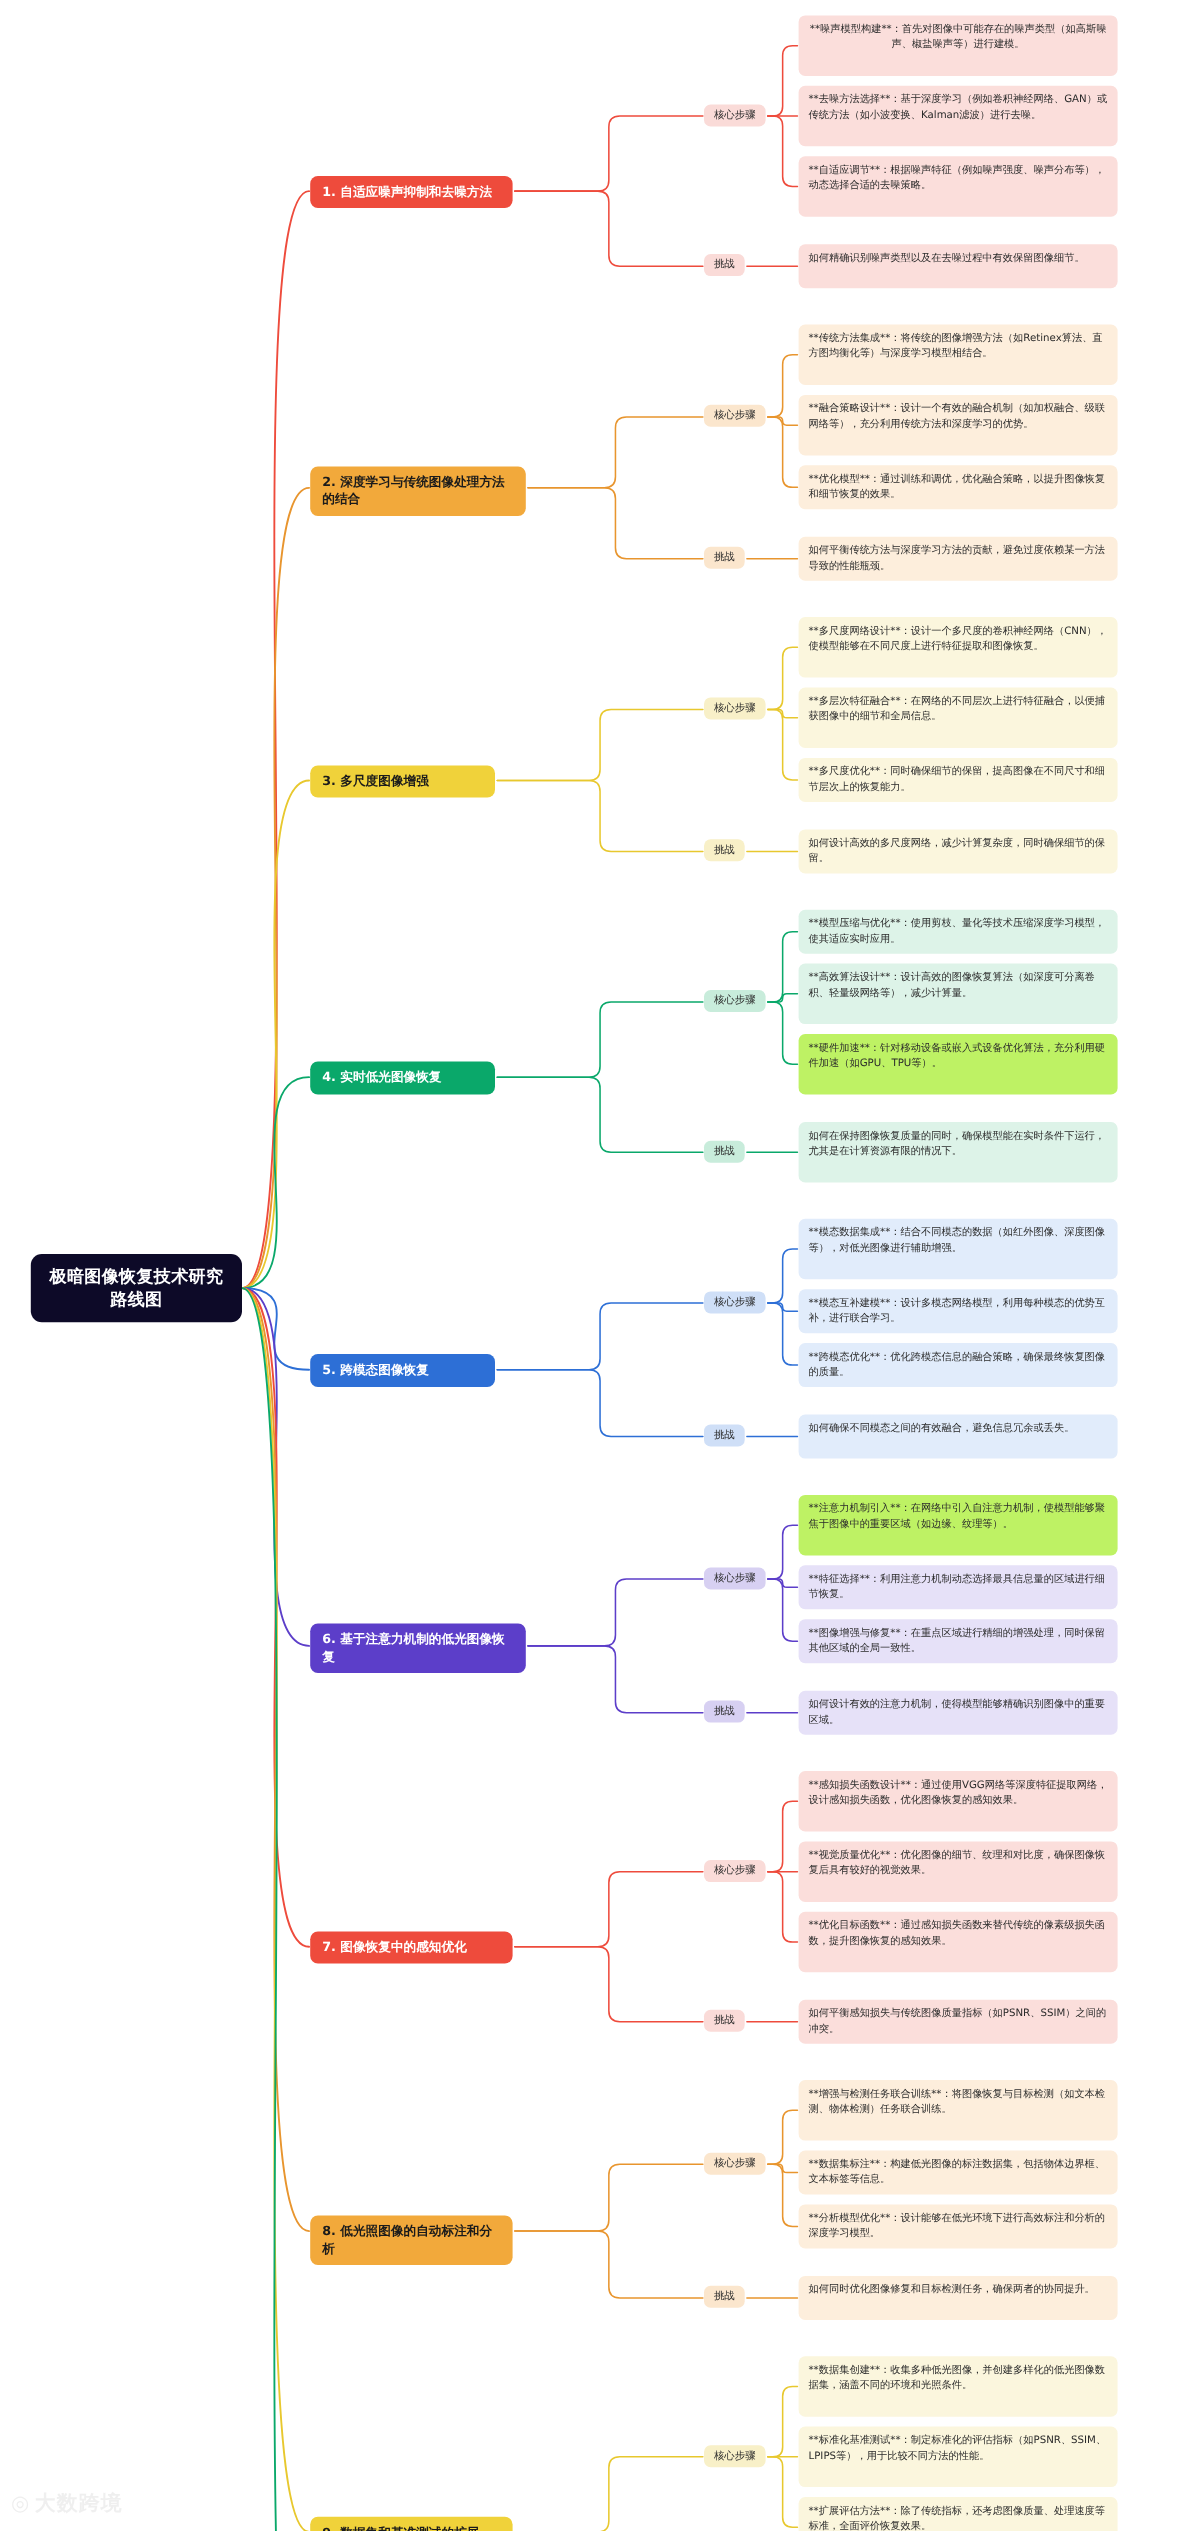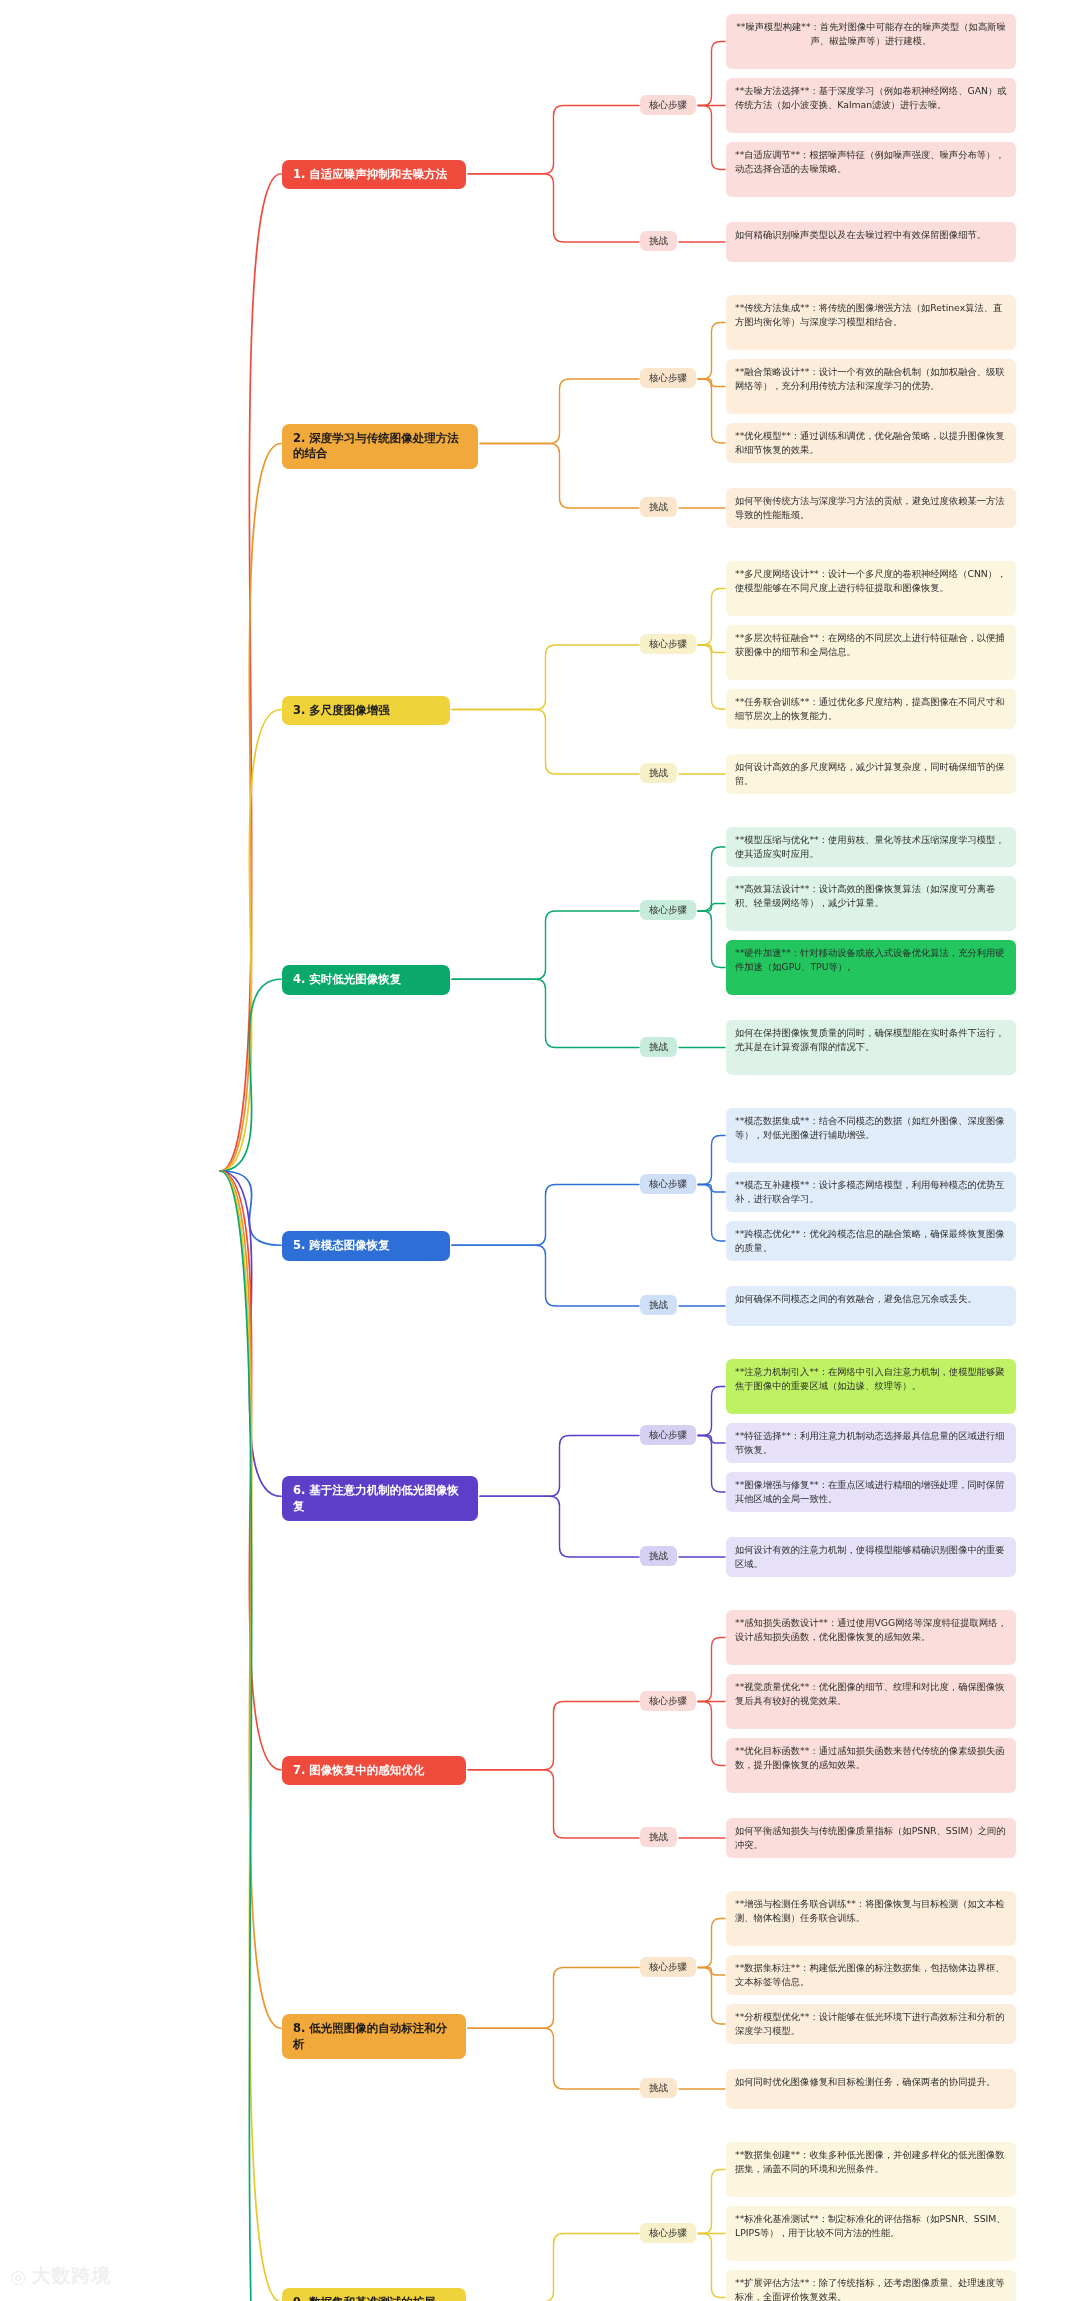--- a/index.html
+++ b/index.html
@@ -175,45 +175,46 @@
       <path d="M220,1171 C290,1171 211,443.5 281,443.5" fill="none" stroke="#e8952e" stroke-width="1.7" stroke-linecap="round"></path>
       <path d="M220,1171 C290,1171 211,709.5 281,709.5" fill="none" stroke="#e8c82e" stroke-width="1.7" stroke-linecap="round"></path>
       <path d="M220,1171 C290,1171 211,979.25 281,979.25" fill="none" stroke="#0aa86a" stroke-width="1.7" stroke-linecap="round"></path>
       <path d="M220,1171 C290,1171 211,1245.25 281,1245.25" fill="none" stroke="#2d6fd6" stroke-width="1.7" stroke-linecap="round"></path>
       <path d="M220,1171 C290,1171 211,1496.25 281,1496.25" fill="none" stroke="#5c3ec9" stroke-width="1.7" stroke-linecap="round"></path>
       <path d="M220,1171 C290,1171 211,1769.75 281,1769.75" fill="none" stroke="#ee4b3c" stroke-width="1.7" stroke-linecap="round"></path>
       <path d="M220,1171 C290,1171 211,2028.25 281,2028.25" fill="none" stroke="#e8952e" stroke-width="1.7" stroke-linecap="round"></path>
       <path d="M220,1171 C290,1171 211,2301.75 281,2301.75" fill="none" stroke="#e8c82e" stroke-width="1.7" stroke-linecap="round"></path>
       <path d="M220,1171 C290,1171 211,2560.25 281,2560.25" fill="none" stroke="#0aa86a" stroke-width="1.7" stroke-linecap="round"></path>
     </svg>
+  <div class="root-node">极暗图像恢复技术研究路线图</div>
   <div id="nodes">
       <div class="leaf" style="top: 14px; background: rgb(251, 222, 219); height: 55px; text-align: center;">**噪声模型构建**：首先对图像中可能存在的噪声类型（如高斯噪声、椒盐噪声等）进行建模。</div>
       <div class="leaf" style="top: 78px; background: rgb(251, 222, 219); height: 55px;">**去噪方法选择**：基于深度学习（例如卷积神经网络、GAN）或传统方法（如小波变换、Kalman滤波）进行去噪。</div>
       <div class="leaf" style="top: 142px; background: rgb(251, 222, 219); height: 55px;">**自适应调节**：根据噪声特征（例如噪声强度、噪声分布等），动态选择合适的去噪策略。</div>
       <div class="leaf" style="top: 222px; background: rgb(251, 222, 219); height: 40px;">如何精确识别噪声类型以及在去噪过程中有效保留图像细节。</div>
       <div class="sublabel" style="background: rgb(250, 219, 216); top: 94.5px; left: 640px;">核心步骤</div>
       <div class="sublabel" style="background: rgb(250, 219, 216); top: 231px; left: 640px;">挑战</div>
       <div class="branch" style="background: rgb(238, 75, 60); color: rgb(255, 255, 255); left: 282px; width: 184px; top: 159.75px;">1. 自适应噪声抑制和去噪方法</div>
       <div class="leaf" style="top: 295px; background: rgb(253, 238, 220); height: 55px;">**传统方法集成**：将传统的图像增强方法（如Retinex算法、直方图均衡化等）与深度学习模型相结合。</div>
       <div class="leaf" style="top: 359px; background: rgb(253, 238, 220); height: 55px;">**融合策略设计**：设计一个有效的融合机制（如加权融合、级联网络等），充分利用传统方法和深度学习的优势。</div>
       <div class="leaf" style="top: 423px; background: rgb(253, 238, 220); height: 40px;">**优化模型**：通过训练和调优，优化融合策略，以提升图像恢复和细节恢复的效果。</div>
       <div class="leaf" style="top: 488px; background: rgb(253, 238, 220); height: 40px;">如何平衡传统方法与深度学习方法的贡献，避免过度依赖某一方法导致的性能瓶颈。</div>
       <div class="sublabel" style="background: rgb(251, 230, 205); top: 368px; left: 640px;">核心步骤</div>
       <div class="sublabel" style="background: rgb(251, 230, 205); top: 497px; left: 640px;">挑战</div>
       <div class="branch" style="background: rgb(242, 169, 59); color: rgb(27, 27, 27); left: 282px; width: 196px; top: 423.5px;">2. 深度学习与传统图像处理方法的结合</div>
       <div class="leaf" style="top: 561px; background: rgb(251, 246, 221); height: 55px;">**多尺度网络设计**：设计一个多尺度的卷积神经网络（CNN），使模型能够在不同尺度上进行特征提取和图像恢复。</div>
       <div class="leaf" style="top: 625px; background: rgb(251, 246, 221); height: 55px;">**多层次特征融合**：在网络的不同层次上进行特征融合，以便捕获图像中的细节和全局信息。</div>
-      <div class="leaf" style="top: 689px; background: rgb(251, 246, 221); height: 40px;">**任务联合训练**：通过优化多尺度结构，提高图像在不同尺寸和细节层次上的恢复能力。</div>
+      <div class="leaf" style="top: 689px; background: rgb(251, 246, 221); height: 40px;">**多尺度优化**：同时确保细节的保留，提高图像在不同尺寸和细节层次上的恢复能力。</div>
       <div class="leaf" style="top: 754px; background: rgb(251, 246, 221); height: 40px;">如何设计高效的多尺度网络，减少计算复杂度，同时确保细节的保留。</div>
       <div class="sublabel" style="background: rgb(248, 240, 200); top: 634px; left: 640px;">核心步骤</div>
       <div class="sublabel" style="background: rgb(248, 240, 200); top: 763px; left: 640px;">挑战</div>
       <div class="branch" style="background: rgb(240, 210, 58); color: rgb(27, 27, 27); left: 282px; width: 168px; top: 695.5px;">3. 多尺度图像增强</div>
       <div class="leaf" style="top: 827px; background: rgb(221, 243, 232); height: 40px;">**模型压缩与优化**：使用剪枝、量化等技术压缩深度学习模型，使其适应实时应用。</div>
       <div class="leaf" style="top: 876px; background: rgb(221, 243, 232); height: 55px;">**高效算法设计**：设计高效的图像恢复算法（如深度可分离卷积、轻量级网络等），减少计算量。</div>
-      <div class="leaf" style="top: 940px; background: #22c55e; height: 55px;">**硬件加速**：针对移动设备或嵌入式设备优化算法，充分利用硬件加速（如GPU、TPU等）。</div>
+      <div class="leaf" style="top: 940px; background: #bef264; height: 55px;">**硬件加速**：针对移动设备或嵌入式设备优化算法，充分利用硬件加速（如GPU、TPU等）。</div>
       <div class="leaf" style="top: 1020px; background: rgb(221, 243, 232); height: 55px;">如何在保持图像恢复质量的同时，确保模型能在实时条件下运行，尤其是在计算资源有限的情况下。</div>
       <div class="sublabel" style="background: rgb(200, 236, 219); top: 900px; left: 640px;">核心步骤</div>
       <div class="sublabel" style="background: rgb(200, 236, 219); top: 1036.5px; left: 640px;">挑战</div>
       <div class="branch" style="background: rgb(10, 168, 106); color: rgb(255, 255, 255); left: 282px; width: 168px; top: 965.25px;">4. 实时低光图像恢复</div>
       <div class="leaf" style="top: 1108px; background: rgb(225, 236, 251); height: 55px;">**模态数据集成**：结合不同模态的数据（如红外图像、深度图像等），对低光图像进行辅助增强。</div>
       <div class="leaf" style="top: 1172px; background: rgb(225, 236, 251); height: 40px;">**模态互补建模**：设计多模态网络模型，利用每种模态的优势互补，进行联合学习。</div>
       <div class="leaf" style="top: 1221px; background: rgb(225, 236, 251); height: 40px;">**跨模态优化**：优化跨模态信息的融合策略，确保最终恢复图像的质量。</div>
       <div class="leaf" style="top: 1286px; background: rgb(225, 236, 251); height: 40px;">如何确保不同模态之间的有效融合，避免信息冗余或丢失。</div>
       <div class="sublabel" style="background: rgb(207, 223, 247); top: 1173.5px; left: 640px;">核心步骤</div>
       <div class="sublabel" style="background: rgb(207, 223, 247); top: 1295px; left: 640px;">挑战</div>

